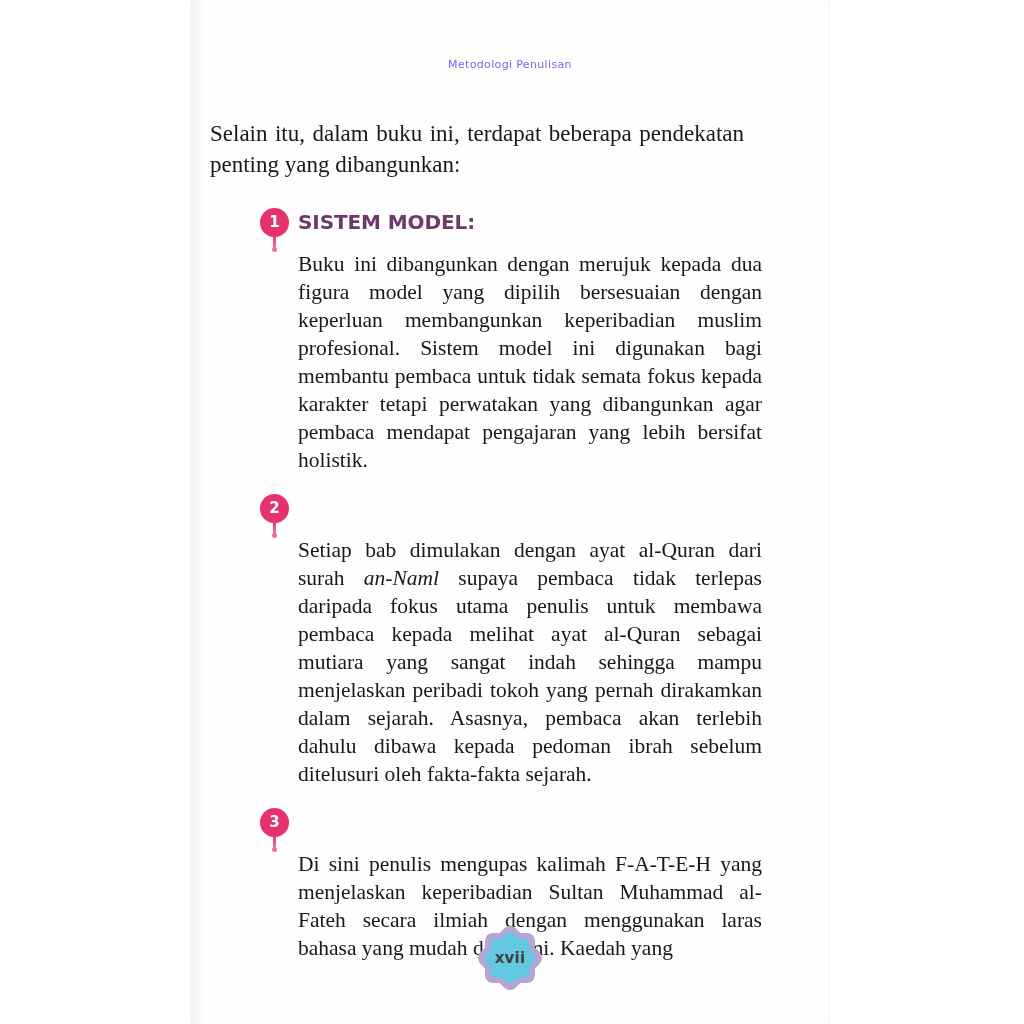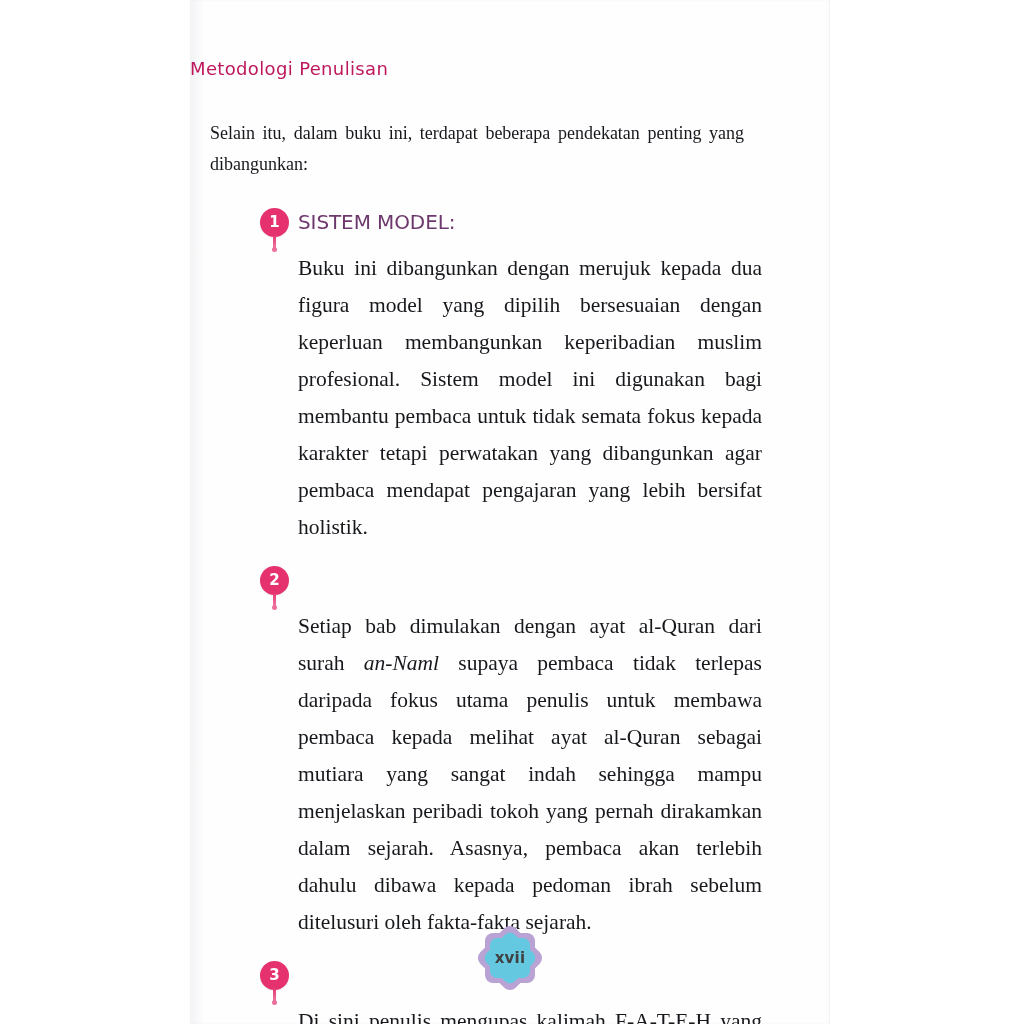--- a/index.html
+++ b/index.html
@@ -35,39 +35,40 @@
     background: linear-gradient(to right, rgba(160,165,180,0.13), rgba(255,255,255,0));
     pointer-events: none;
   }
 
   
   #running-head {
     position: absolute;
     left: 0;
     top: 58px;
     width: 640px;
-    font-family: "DejaVu Sans", sans-serif;
-    font-size: 18px;
+    text-align: center;
+    font-family: "DejaVu Sans", sans-serif;
+    font-size: 11px;
     font-weight: 400;
     letter-spacing: 0.35px;
-    color: #be185d;
+    color: #8b5cf6;
   }
 
   
   #content {
     position: absolute;
     left: 20px;
     top: 118px;
     width: 552px;
   }
 
   p.body-text {
     margin: 0;
     font-family: "Liberation Serif", serif;
-    font-size: 18px;
+    font-size: 23px;
     line-height: 31px;
     color: #16181c;
     text-align: justify;
     text-justify: inter-word;
     hyphens: none;
   }
 
   #intro-paragraph {
     width: 534px;
     margin-bottom: 26px;
@@ -127,33 +128,33 @@
     width: 5px;
     height: 5px;
     border-radius: 50%;
     background: #eb6e9c;
   }
 
   .section-title {
     display: block;
     font-family: "DejaVu Sans", sans-serif;
     font-size: 20px;
-    font-weight: 400;
+    font-weight: 700;
     letter-spacing: -0.1px;
     color: #6d386c;
     line-height: 32px;
     white-space: nowrap;
   }
 
   .section-body {
     padding-left: 88px;
   }
   .section-body p.body-text {
     font-size: 21.5px;
-    line-height: 37px;
+    line-height: 28px;
   }
   .section-body p.body-text em { font-style: italic; }
 
   
   #folio {
     position: absolute;
     left: 0;
     bottom: 34px;
     width: 640px;
     display: flex;

